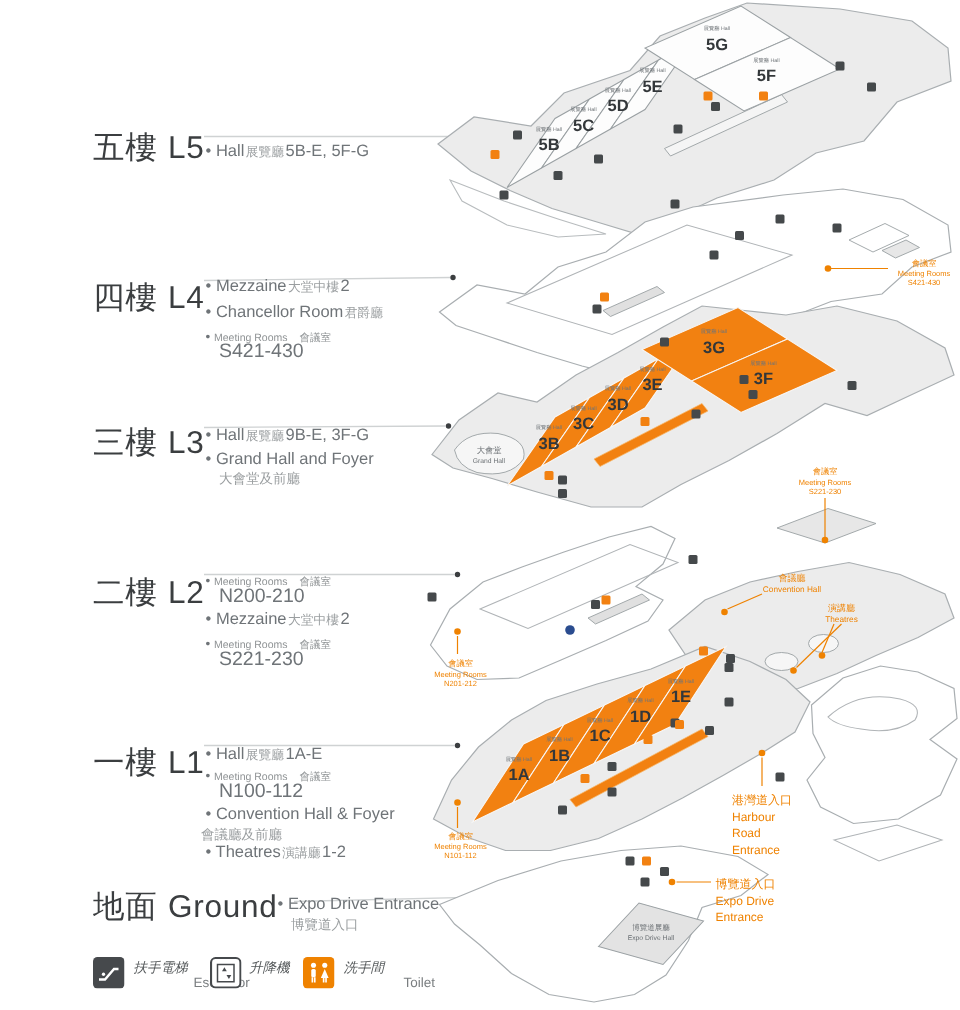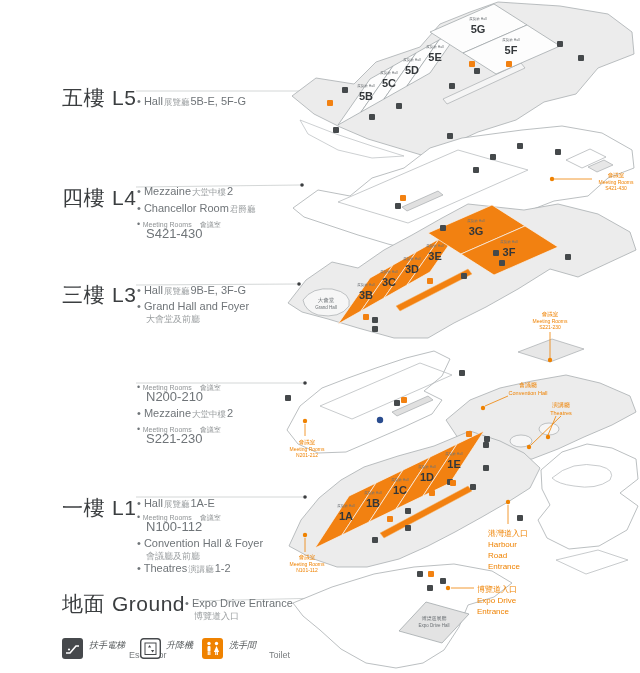--- a/index.html
+++ b/index.html
@@ -283,32 +283,33 @@
   <div class="abs bullet" style="left:137px;top:185px"><span>Mezzaine</span><span class="cn">大堂中樓</span><span>2</span></div>
   <div class="abs bullet" style="left:137px;top:202px"><span>Chancellor Room</span><span class="cn">君爵廳</span></div>
   <div class="abs cap" style="left:137px;top:219px"><span>Meeting Rooms</span><span class="cn">會議室</span></div>
   <div class="abs val" style="left:146px;top:226px">S421-430</div>
 
   <div class="abs floor-title" style="left:62px;top:281px"><span>三樓</span><span class="en">L3</span></div>
   <div class="abs bullet" style="left:137px;top:284px"><span>Hall</span><span class="cn">展覽廳</span><span>9B-E, 3F-G</span></div>
   <div class="abs bullet" style="left:137px;top:300px"><span>Grand Hall and Foyer</span></div>
   <div class="abs subcn" style="left:146px;top:313px">大會堂及前廳</div>
 
+  <div class="abs floor-title" style="left:62px;top:381px"><span>二樓</span><span class="en">L2</span></div>
   <div class="abs cap" style="left:137px;top:382px"><span>Meeting Rooms</span><span class="cn">會議室</span></div>
   <div class="abs val" style="left:146px;top:389px">N200-210</div>
   <div class="abs bullet" style="left:137px;top:407px"><span>Mezzaine</span><span class="cn">大堂中樓</span><span>2</span></div>
   <div class="abs cap" style="left:137px;top:424px"><span>Meeting Rooms</span><span class="cn">會議室</span></div>
   <div class="abs val" style="left:146px;top:431px">S221-230</div>
 
   <div class="abs floor-title" style="left:62px;top:494px"><span>一樓</span><span class="en">L1</span></div>
   <div class="abs bullet" style="left:137px;top:497px"><span>Hall</span><span class="cn">展覽廳</span><span>1A-E</span></div>
   <div class="abs cap" style="left:137px;top:512px"><span>Meeting Rooms</span><span class="cn">會議室</span></div>
   <div class="abs val" style="left:146px;top:519px">N100-112</div>
   <div class="abs bullet" style="left:137px;top:537px"><span>Convention Hall &amp; Foyer</span></div>
-  <div class="abs subcn" style="left:146px;top:550px">會議廳及前廳</div>
+  <div class="abs subcn" style="left:134px;top:550px">會議廳及前廳</div>
   <div class="abs bullet" style="left:137px;top:562px"><span>Theatres</span><span class="cn">演講廳</span><span>1-2</span></div>
 
   <div class="abs floor-title" style="left:62px;top:590px"><span>地面</span><span class="en">Ground</span></div>
   <div class="abs bullet" style="left:185px;top:597px"><span>Expo Drive Entrance</span></div>
   <div class="abs subcn" style="left:194px;top:610px">博覽道入口</div>
 
   <div class="abs" style="left:62px;top:638px">
     <svg width="21" height="21">
       <rect x="0" y="0" width="21" height="21" rx="3" fill="#46494c"></rect>
       <path d="M4,15 h4 l6,-7 h3" stroke="#ffffff" stroke-width="1.6" fill="none"></path>

